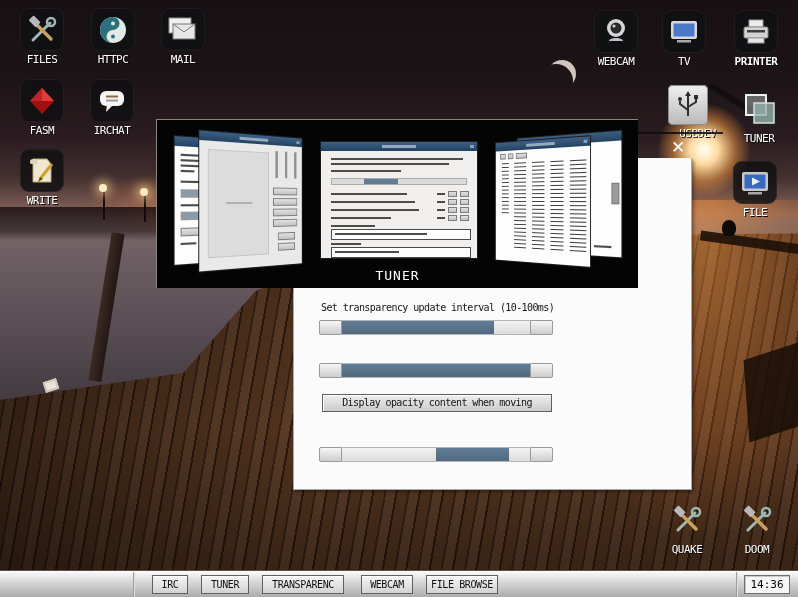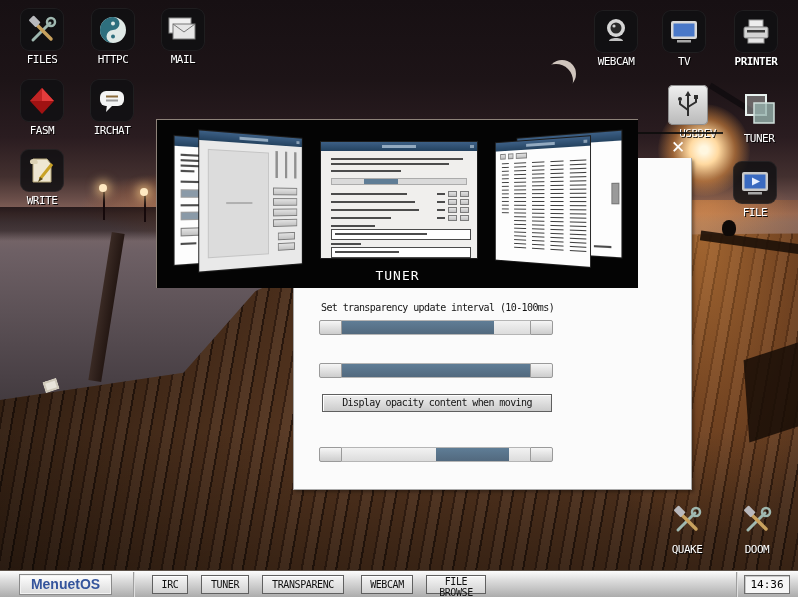--- a/index.html
+++ b/index.html
@@ -447,25 +447,24 @@
               <div class="pcol"></div>
               <div class="pcol" style="width:18px;"></div>
           </div>
         </div>
       </div>
       <div class="switch-label">TUNER</div>
     </div>
   </div>
 
   <div id="taskbar">
-    <button id="menu-btn">MenuetOS</button>
     <div class="tb-sep" style="left:133px;"></div>
     <div id="task-slots">
         <button class="task-btn" style="left: 152px; width: 36px;">IRC</button>
         <button class="task-btn" style="left: 201px; width: 48px;">TUNER</button>
         <button class="task-btn" style="left: 262px; width: 82px;">TRANSPARENC</button>
         <button class="task-btn" style="left: 361px; width: 52px;">WEBCAM</button>
-        <button class="task-btn" style="left: 426px; width: 60px;">FILE BROWSE</button>
+        <button class="task-btn" style="left: 426px; width: 72px;">FILE BROWSE</button>
       </div>
     <div class="tb-sep" style="left:736px;"></div>
     <div id="clock">14:36</div>
   </div>
 </div>
 
 </body></html>

